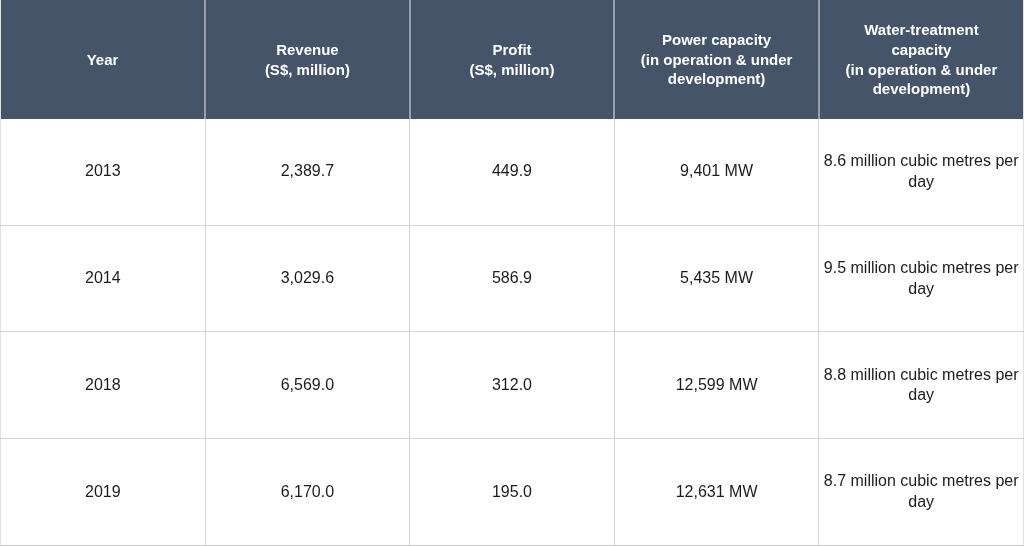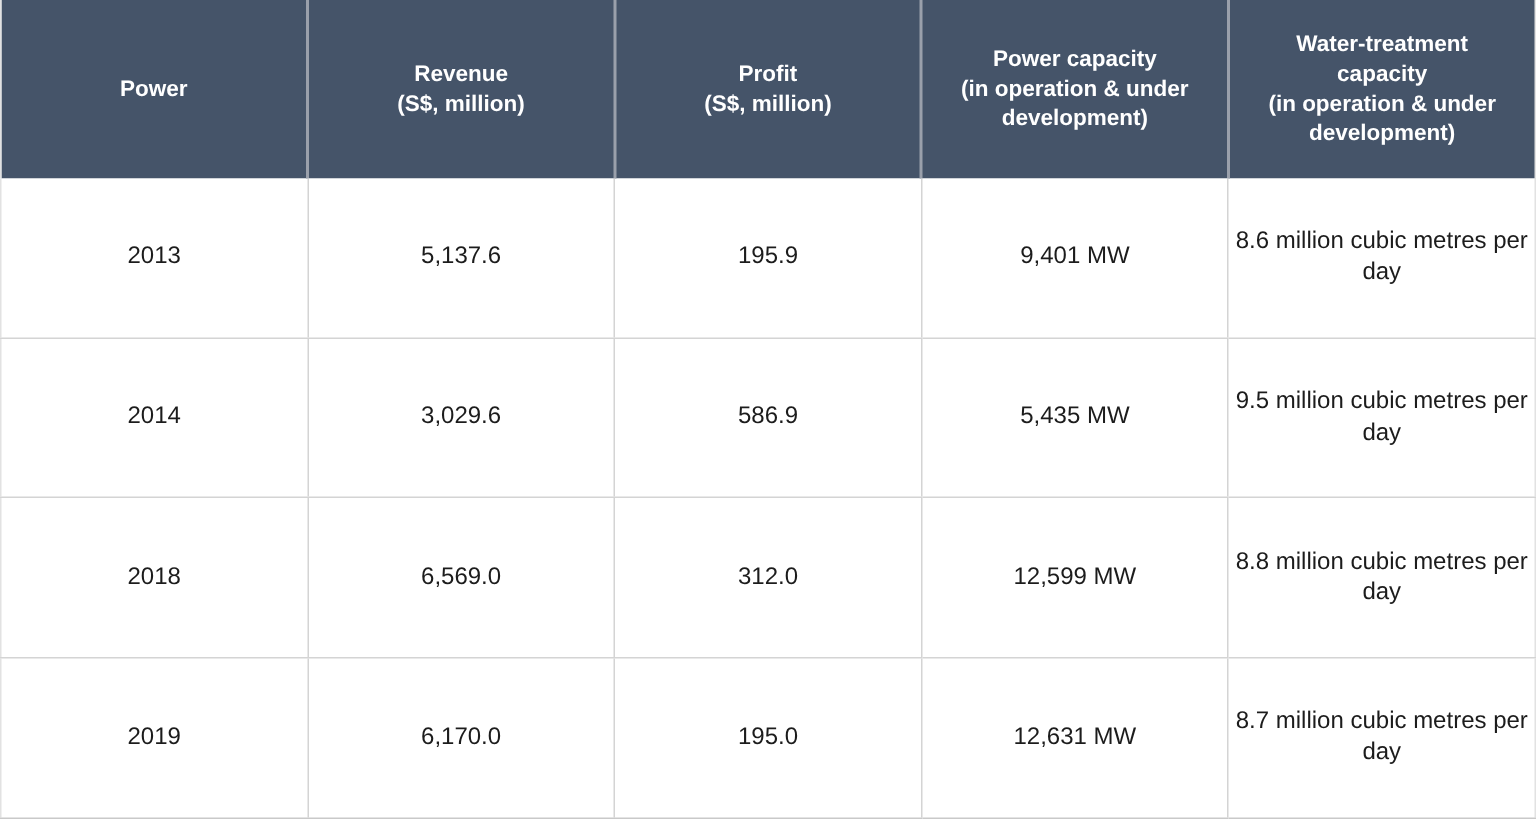--- a/index.html
+++ b/index.html
@@ -71,37 +71,37 @@
   <table class="data-table">
     <colgroup>
       <col>
         <col>
         <col>
         <col>
         <col>
     </colgroup>
     <thead>
       <tr>
-        <th>Power</th>
+        <th>Year</th>
         <th>Revenue
 (S$, million)</th>
         <th>Profit
 (S$, million)</th>
         <th>Power capacity
 (in operation &amp; under development)</th>
         <th>Water-treatment
 capacity
 (in operation &amp; under development)</th>
       </tr>
     </thead>
     <tbody id="table-body">
         <tr>
           <td class="cell-year">2013</td>
-          <td class="cell-revenue">5,137.6</td>
-          <td class="cell-profit">195.9</td>
+          <td class="cell-revenue">2,389.7</td>
+          <td class="cell-profit">449.9</td>
           <td class="cell-power">9,401 MW</td>
           <td class="cell-water">8.6 million cubic metres per day</td>
         </tr>
         <tr>
           <td class="cell-year">2014</td>
           <td class="cell-revenue">3,029.6</td>
           <td class="cell-profit">586.9</td>
           <td class="cell-power">5,435 MW</td>
           <td class="cell-water">9.5 million cubic metres per day</td>
         </tr>

